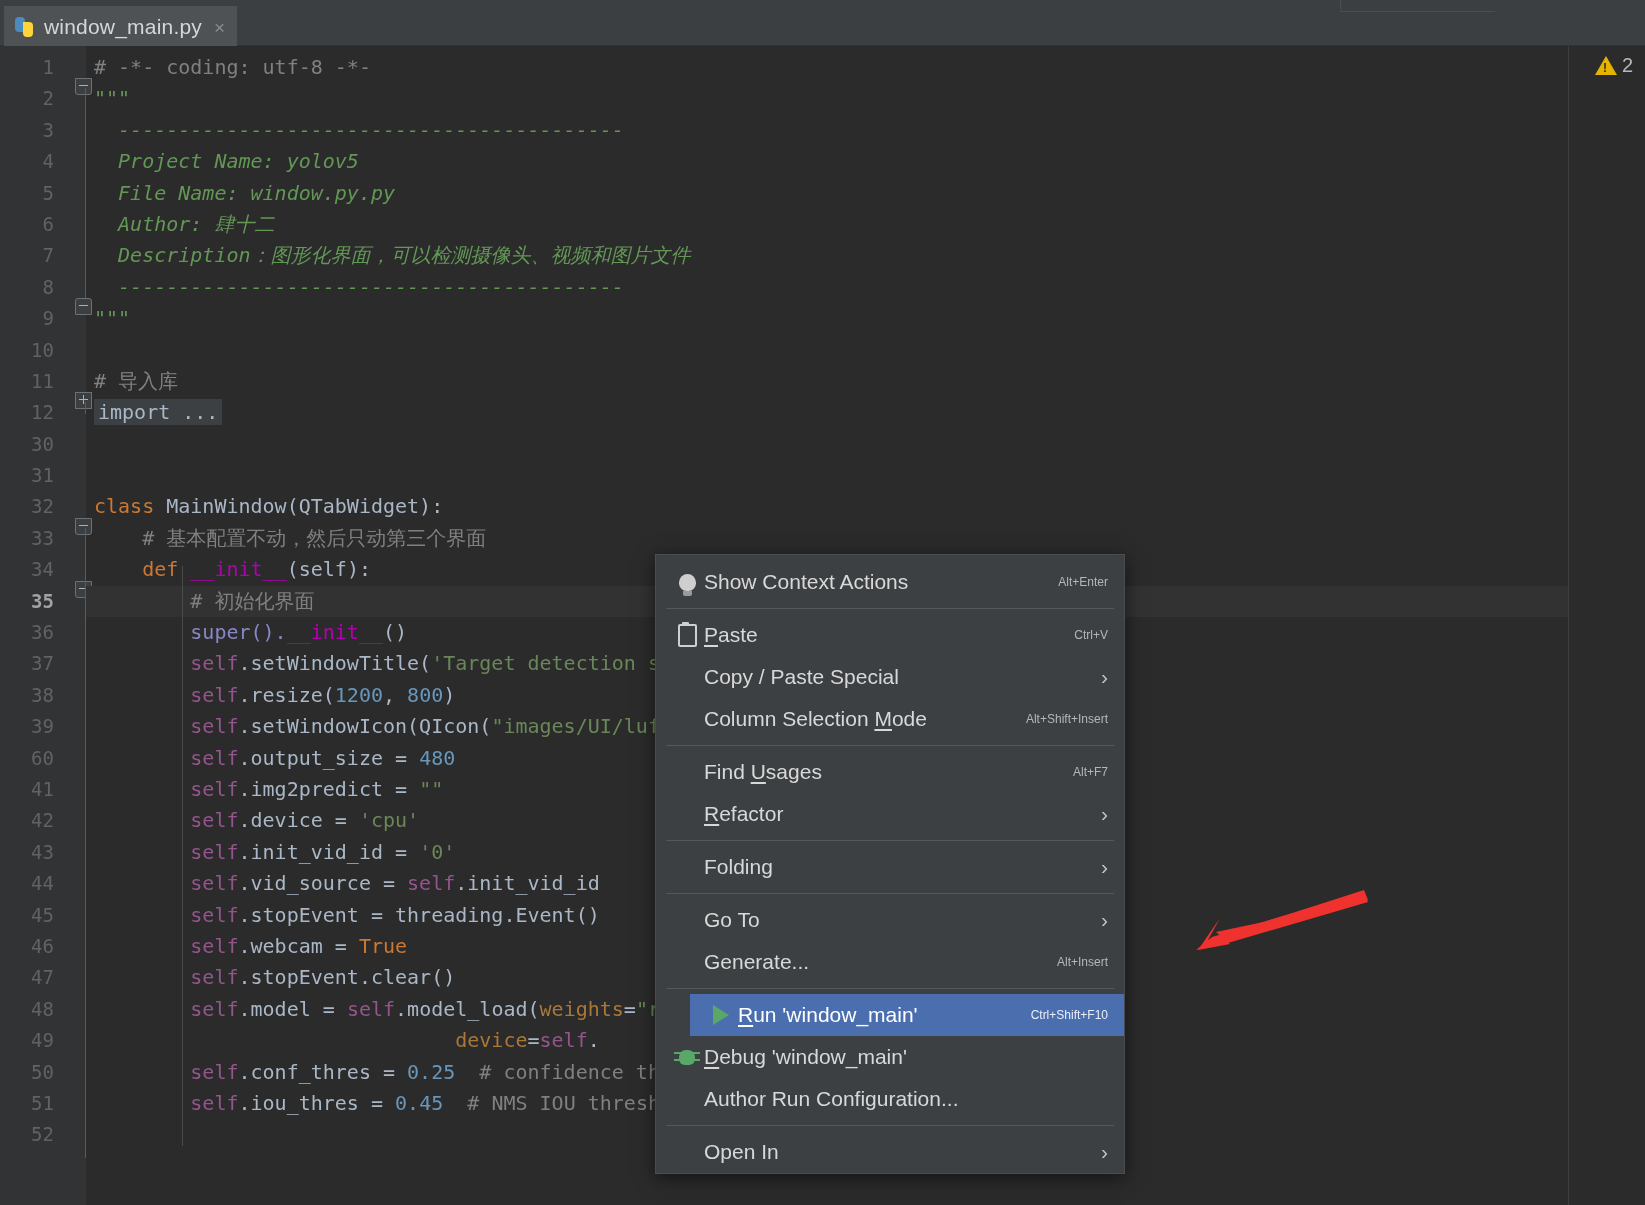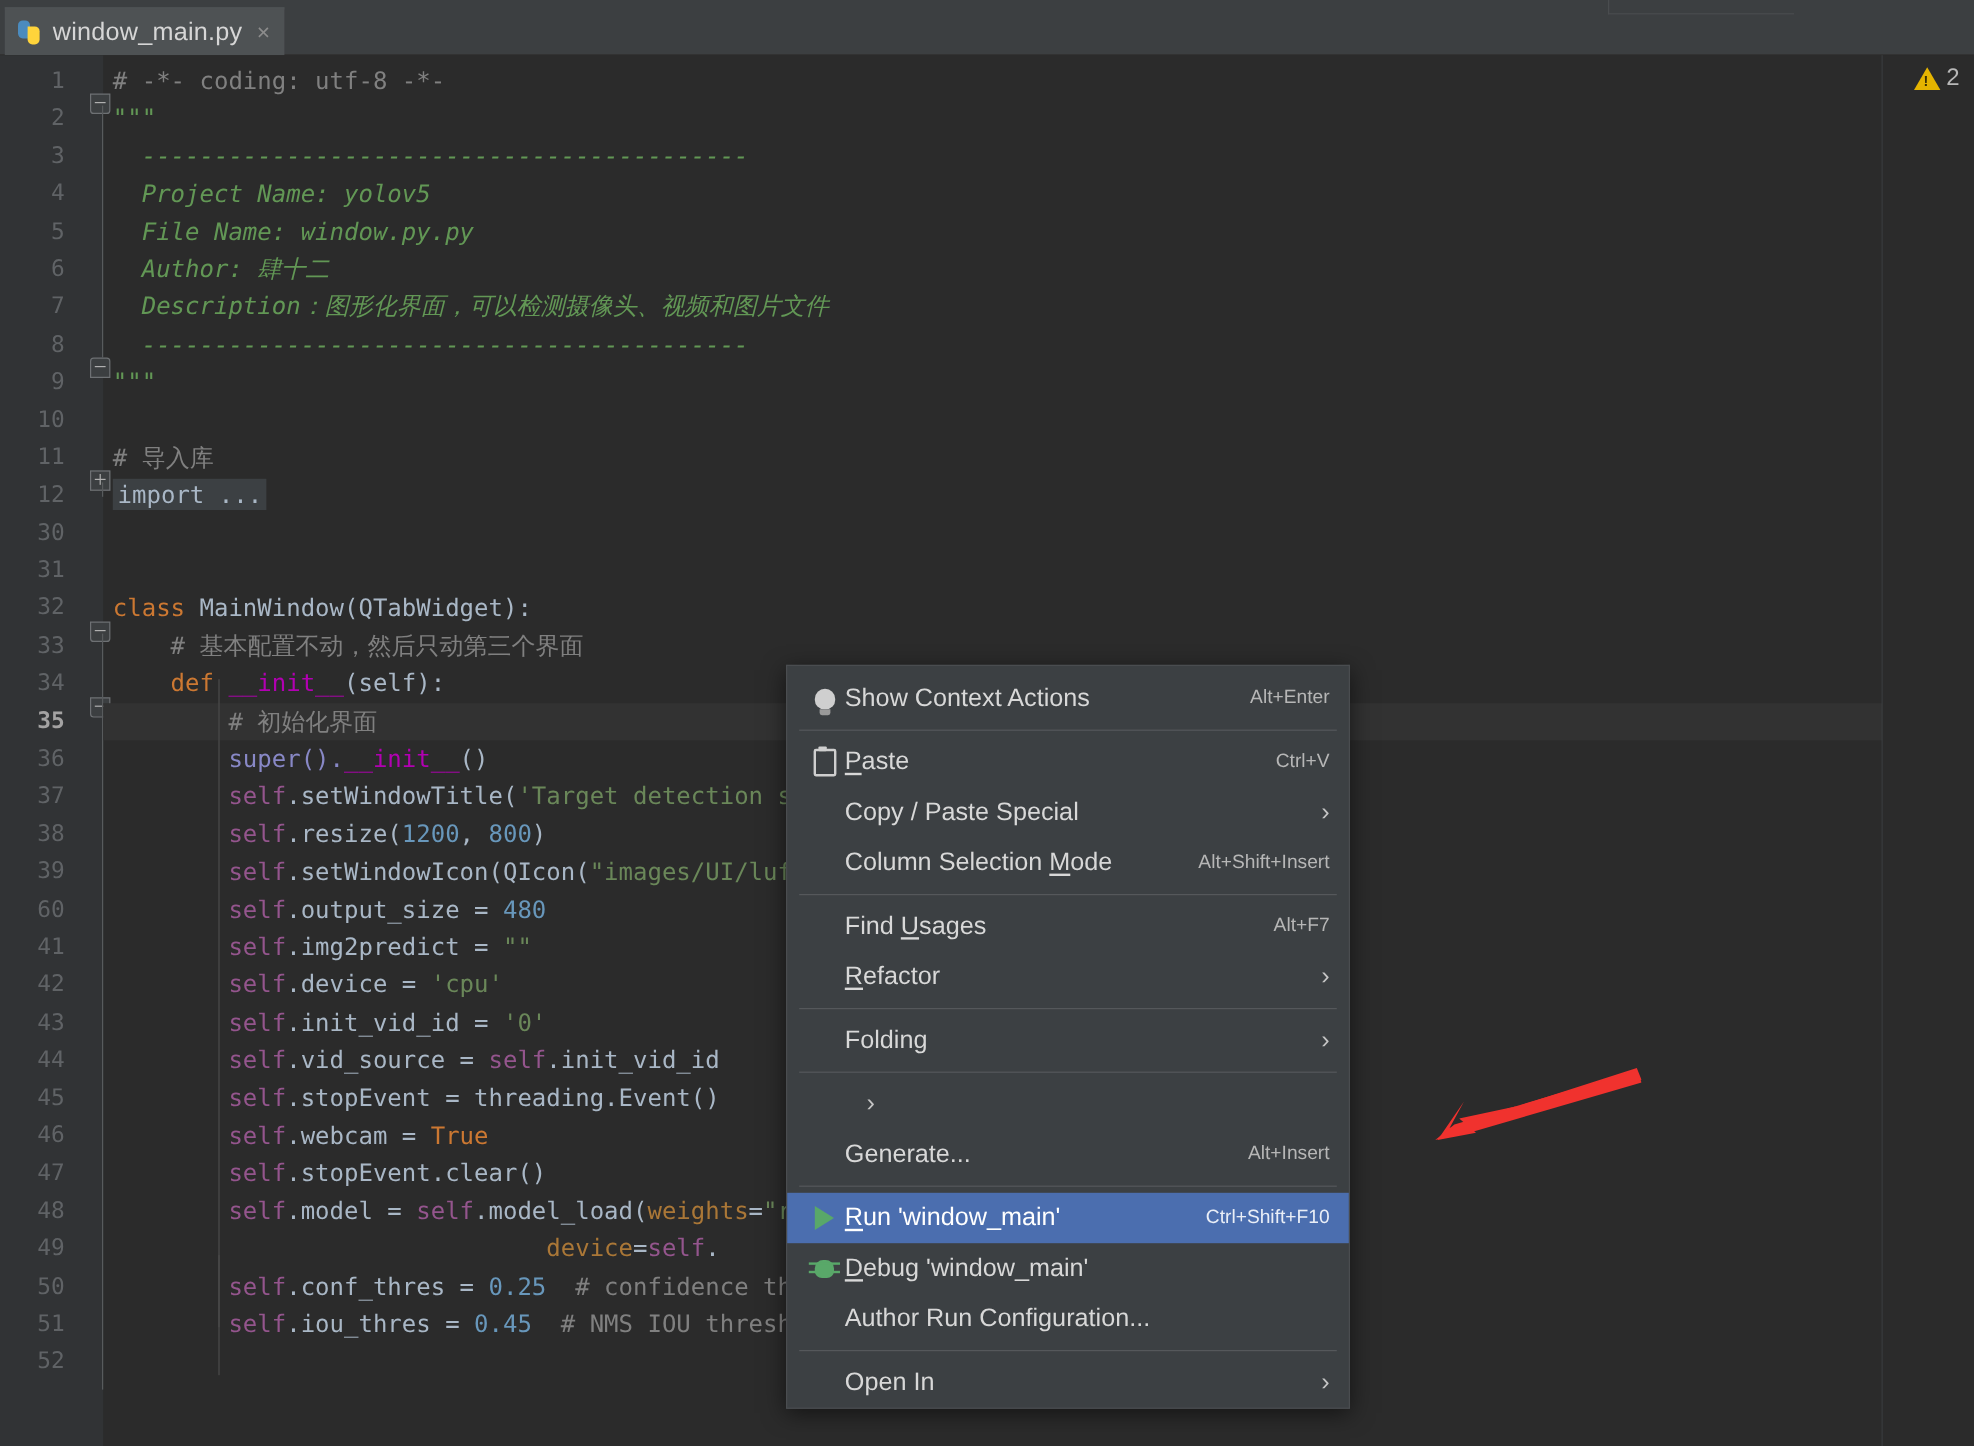--- a/index.html
+++ b/index.html
@@ -177,29 +177,29 @@
   }
   .mi {
     position: relative;
     display: flex; align-items: center;
     height: 42px;
     padding: 0 16px 0 14px;
     color: #d8d8d8;
     font-size: 21px;
     box-sizing: border-box;
   }
-  .mi.sel { background: #4b6eaf; color: #ffffff; }
+  .mi.sel { background: #4b6eaf; color: #ffffff; margin-left: 34px; }
   .mi-icon {
     width: 34px; flex: none;
     display:flex; align-items:center; justify-content:center;
   }
   .mi-label { flex: 1 1 auto; white-space: nowrap; }
   .mi-label u { text-decoration: underline; text-underline-offset: 3px; }
   .mi-accel {
-    color: #b6b6b6; font-size: 16px; white-space: nowrap; padding-left: 18px;
+    color: #b6b6b6; font-size: 12px; white-space: nowrap; padding-left: 18px;
   }
   .mi.sel .mi-accel { color: #e9eef7; }
   .mi-arrow { color: #c5c5c5; font-size: 21px; padding-left: 18px; }
   .msep { height: 1px; background: #55585b; margin: 5px 10px; }
 
   
   .ico-bulb {
     width: 17px; height: 17px; border-radius: 50% 50% 45% 45%;
     background: #cfcfcf; position: relative;
   }
@@ -370,20 +370,21 @@
       </div>
       <div class="msep"></div>
       <div class="mi">
         <span class="mi-icon"></span>
         <span class="mi-label">Folding</span>
         <span class="mi-arrow">›</span>
       </div>
       <div class="msep"></div>
       <div class="mi">
         <span class="mi-icon"></span>
+        <span class="mi-label">Go To</span>
         <span class="mi-arrow">›</span>
       </div>
       <div class="mi">
         <span class="mi-icon"></span>
         <span class="mi-label">Generate...</span>
         <span class="mi-accel">Alt+Insert</span>
       </div>
       <div class="msep"></div>
       <div class="mi sel">
         <span class="mi-icon">

